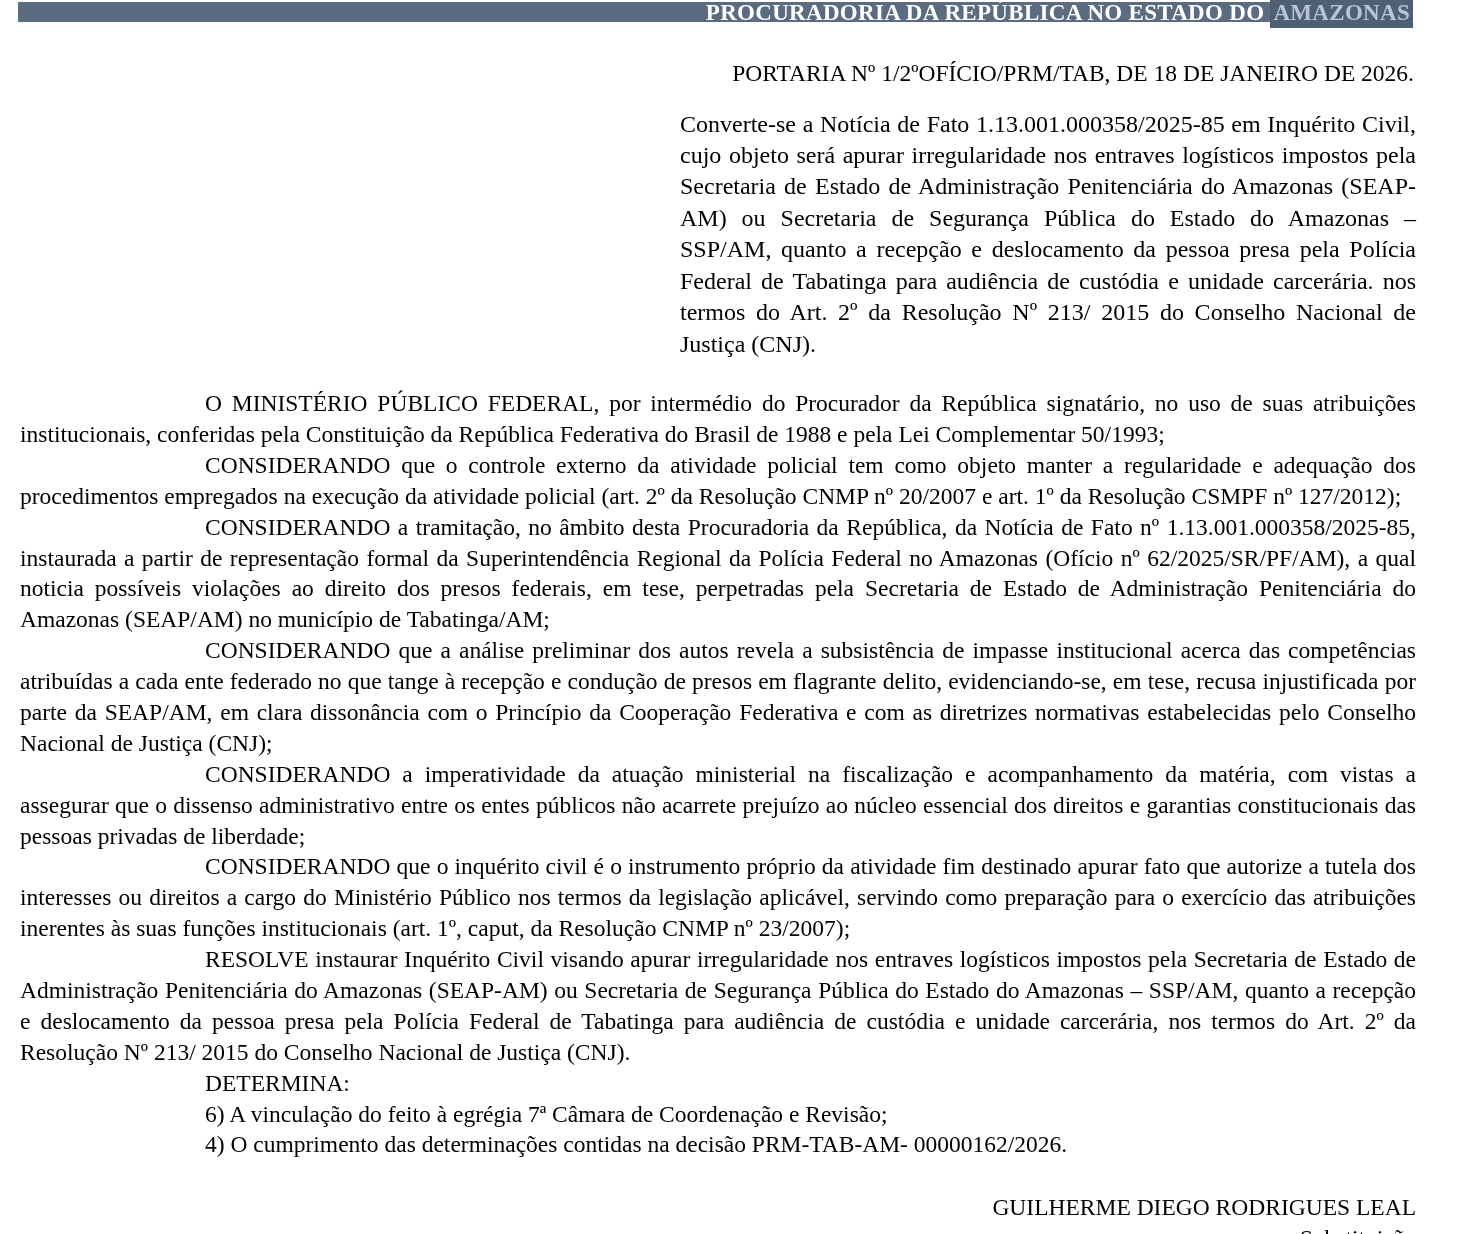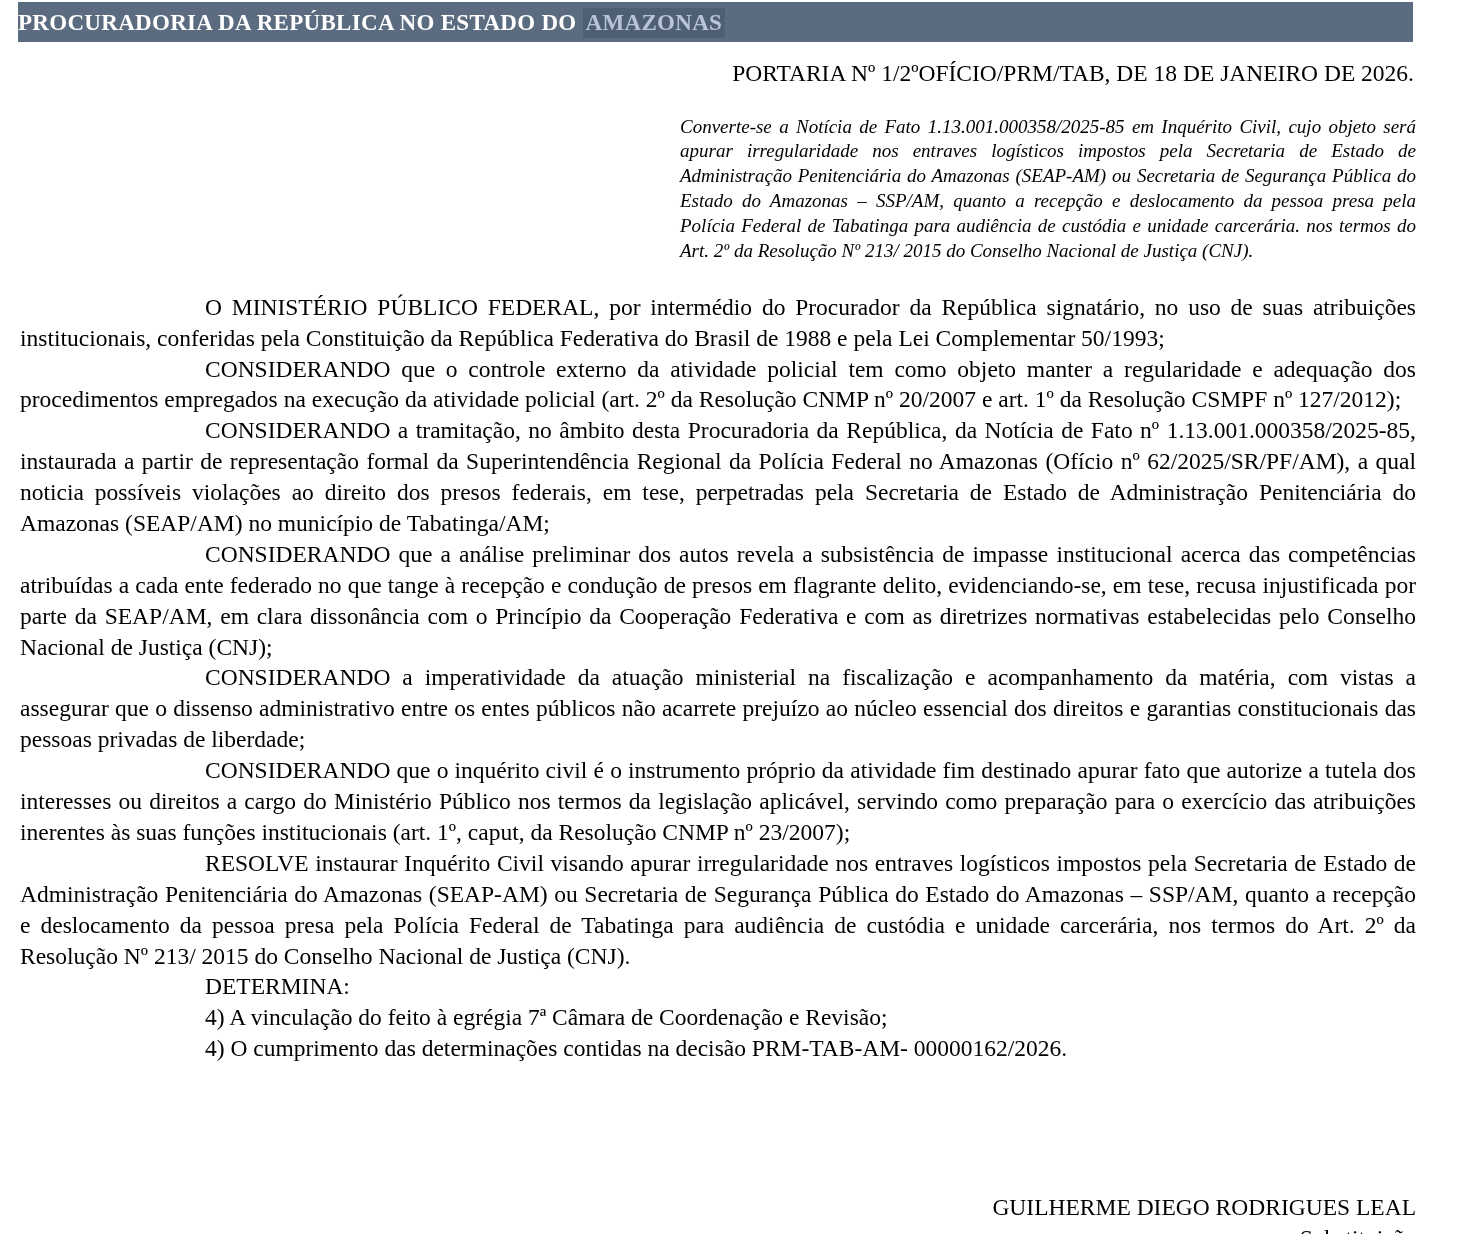--- a/index.html
+++ b/index.html
@@ -17,25 +17,25 @@
     color: #000000;
     overflow: hidden;
   }
 
   
   .header-bar {
     position: absolute;
     left: 18px;
     top: 2px;
     width: 1395px;
-    height: 40px;
+    height: 20px;
     background: #5c6c80;
     display: flex;
     align-items: center;
-    justify-content: flex-start;
+    justify-content: flex-end;
   }
   .header-title {
     font-family: "Liberation Serif", "DejaVu Serif", serif;
     font-weight: bold;
     font-size: 23px;
     letter-spacing: 0.3px;
     color: #ffffff;
     white-space: nowrap;
     line-height: 1;
   }
@@ -57,27 +57,26 @@
     text-align: right;
     font-size: 23.5px;
     line-height: 1.3;
     margin-top: 18px;
     padding-right: 2px;
     white-space: nowrap;
   }
 
   .ementa {
     margin-left: 660px;
-    margin-top: 26px;
+    margin-top: 20px;
     width: 736px;
     text-align: justify;
-    font-size: 19px;
+    font-size: 24px;
     line-height: 1.31;
     hyphens: none;
-    font-style: italic;
   }
 
   .body-block {
     margin-top: 28px;
     font-size: 23.5px;
     line-height: 1.315;
   }
 
   p.para {
     margin: 0;
@@ -120,21 +119,21 @@
 
   <div class="body-block">
     <p class="para">O MINISTÉRIO PÚBLICO FEDERAL, por intermédio do Procurador da República signatário, no uso de suas atribuições institucionais, conferidas pela Constituição da República Federativa do Brasil de 1988 e pela Lei Complementar 50/1993;</p>
     <p class="para">CONSIDERANDO que o controle externo da atividade policial tem como objeto manter a regularidade e adequação dos procedimentos empregados na execução da atividade policial (art. 2º da Resolução CNMP nº 20/2007 e art. 1º da Resolução CSMPF nº 127/2012);</p>
     <p class="para">CONSIDERANDO a tramitação, no âmbito desta Procuradoria da República, da Notícia de Fato nº 1.13.001.000358/2025-85, instaurada a partir de representação formal da Superintendência Regional da Polícia Federal no Amazonas (Ofício nº 62/2025/SR/PF/AM), a qual noticia possíveis violações ao direito dos presos federais, em tese, perpetradas pela Secretaria de Estado de Administração Penitenciária do Amazonas (SEAP/AM) no município de Tabatinga/AM;</p>
     <p class="para">CONSIDERANDO que a análise preliminar dos autos revela a subsistência de impasse institucional acerca das competências atribuídas a cada ente federado no que tange à recepção e condução de presos em flagrante delito, evidenciando-se, em tese, recusa injustificada por parte da SEAP/AM, em clara dissonância com o Princípio da Cooperação Federativa e com as diretrizes normativas estabelecidas pelo Conselho Nacional de Justiça (CNJ);</p>
     <p class="para">CONSIDERANDO a imperatividade da atuação ministerial na fiscalização e acompanhamento da matéria, com vistas a assegurar que o dissenso administrativo entre os entes públicos não acarrete prejuízo ao núcleo essencial dos direitos e garantias constitucionais das pessoas privadas de liberdade;</p>
     <p class="para">CONSIDERANDO que o inquérito civil é o instrumento próprio da atividade fim destinado apurar fato que autorize a tutela dos interesses ou direitos a cargo do Ministério Público nos termos da legislação aplicável, servindo como preparação para o exercício das atribuições inerentes às suas funções institucionais (art. 1º, caput, da Resolução CNMP nº 23/2007);</p>
     <p class="para">RESOLVE instaurar Inquérito Civil visando apurar irregularidade nos entraves logísticos impostos pela Secretaria de Estado de Administração Penitenciária do Amazonas (SEAP-AM) ou Secretaria de Segurança Pública do Estado do Amazonas – SSP/AM, quanto a recepção e deslocamento da pessoa presa pela Polícia Federal de Tabatinga para audiência de custódia e unidade carcerária, nos termos do Art. 2º da Resolução Nº 213/ 2015 do Conselho Nacional de Justiça (CNJ).</p>
     <p class="plain">DETERMINA:</p>
-    <p class="plain">4) A vinculação do feito à egrégia 7ª Câmara de Coordenação e Revisão;</p>
+    <p class="plain">6) A vinculação do feito à egrégia 7ª Câmara de Coordenação e Revisão;</p>
     <p class="plain">4) O cumprimento das determinações contidas na decisão PRM-TAB-AM- 00000162/2026.</p>
   </div>
 
 </div>
 
 <div class="signature">
   <div>GUILHERME DIEGO RODRIGUES LEAL</div>
   <div>em Substituição</div>
   <div>Procurador da República</div>
 </div>

